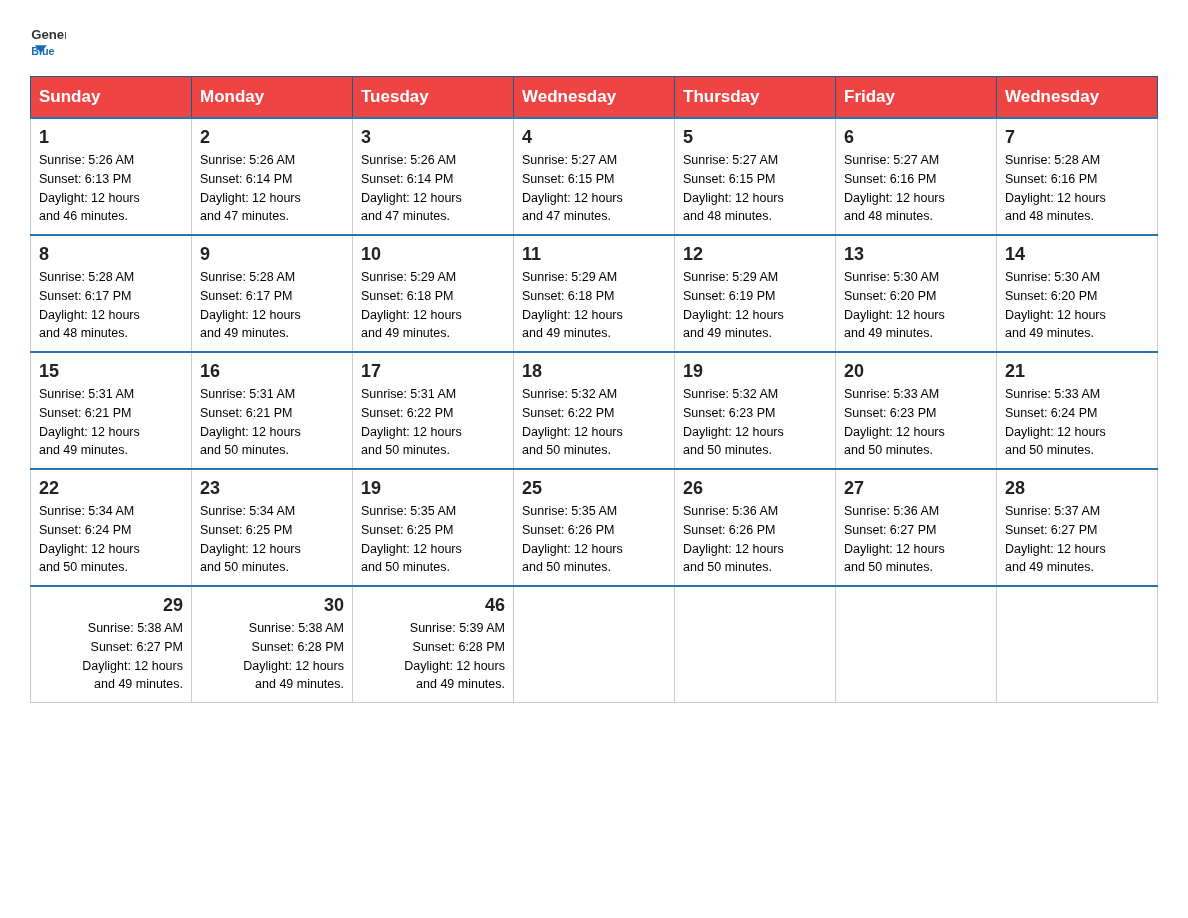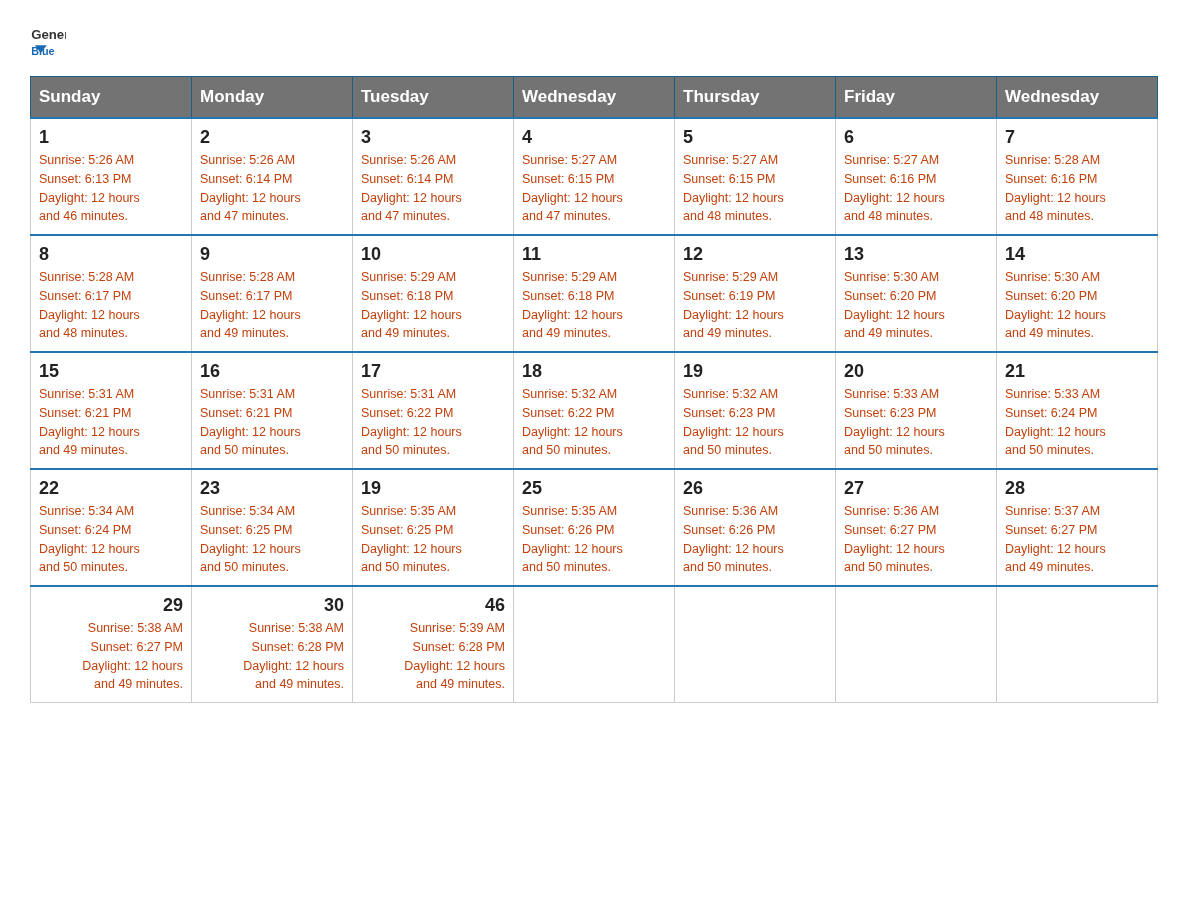--- a/index.html
+++ b/index.html
@@ -37,21 +37,21 @@
       font-size: 20px;
       color: #444;
       margin-top: 2px;
     }
     .calendar {
       width: 100%;
       border-collapse: collapse;
       table-layout: fixed;
     }
     .calendar thead tr th {
-      background-color: #737373;
+      background-color: #ef4444;
       color: #fff;
       font-size: 17px;
       font-weight: bold;
       padding: 10px 8px;
       text-align: left;
       border: 1px solid #1a5f8a;
     }
     .calendar tbody tr td {
       vertical-align: top;
       padding: 8px 8px;
@@ -68,21 +68,21 @@
     .day-number {
       font-size: 18px;
       font-weight: bold;
       color: #222;
       display: block;
       margin-bottom: 3px;
     }
     .day-info {
       font-size: 12.5px;
       line-height: 1.5;
-      color: #c2410c;
+      color: #000000;
     }
     .empty-cell {
       background: #fff;
       border-top: 2px solid #2575b0;
     }
   </style>
 </head>
 <body>
 
 <div class="header">

